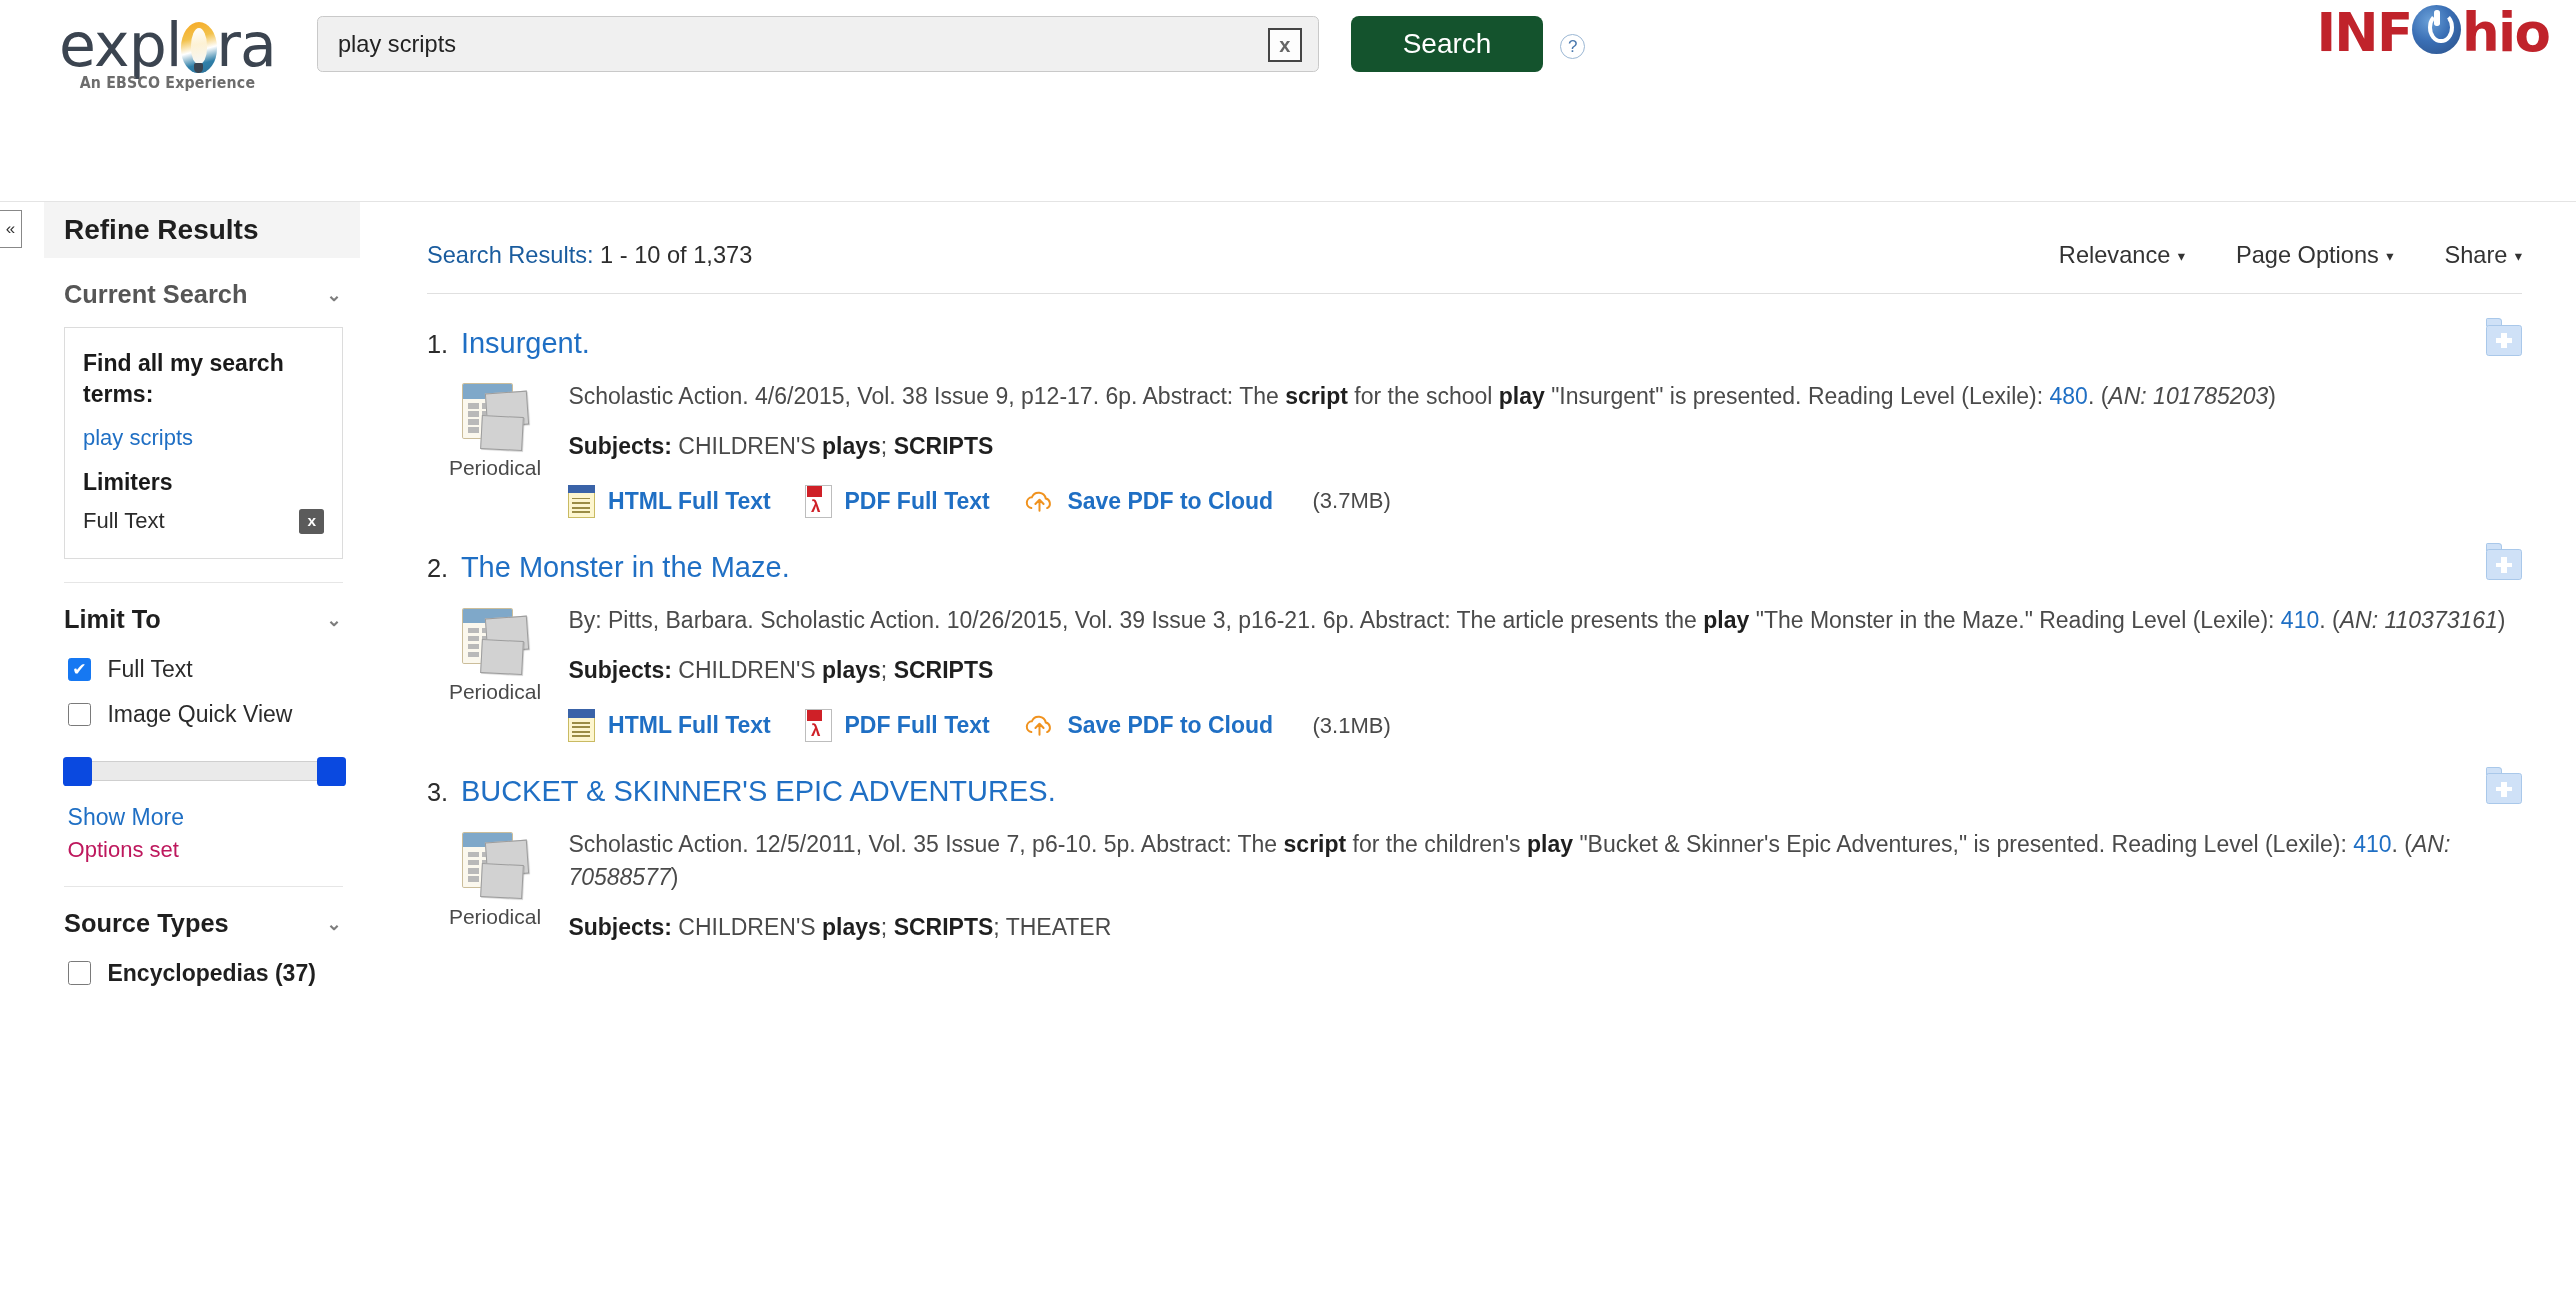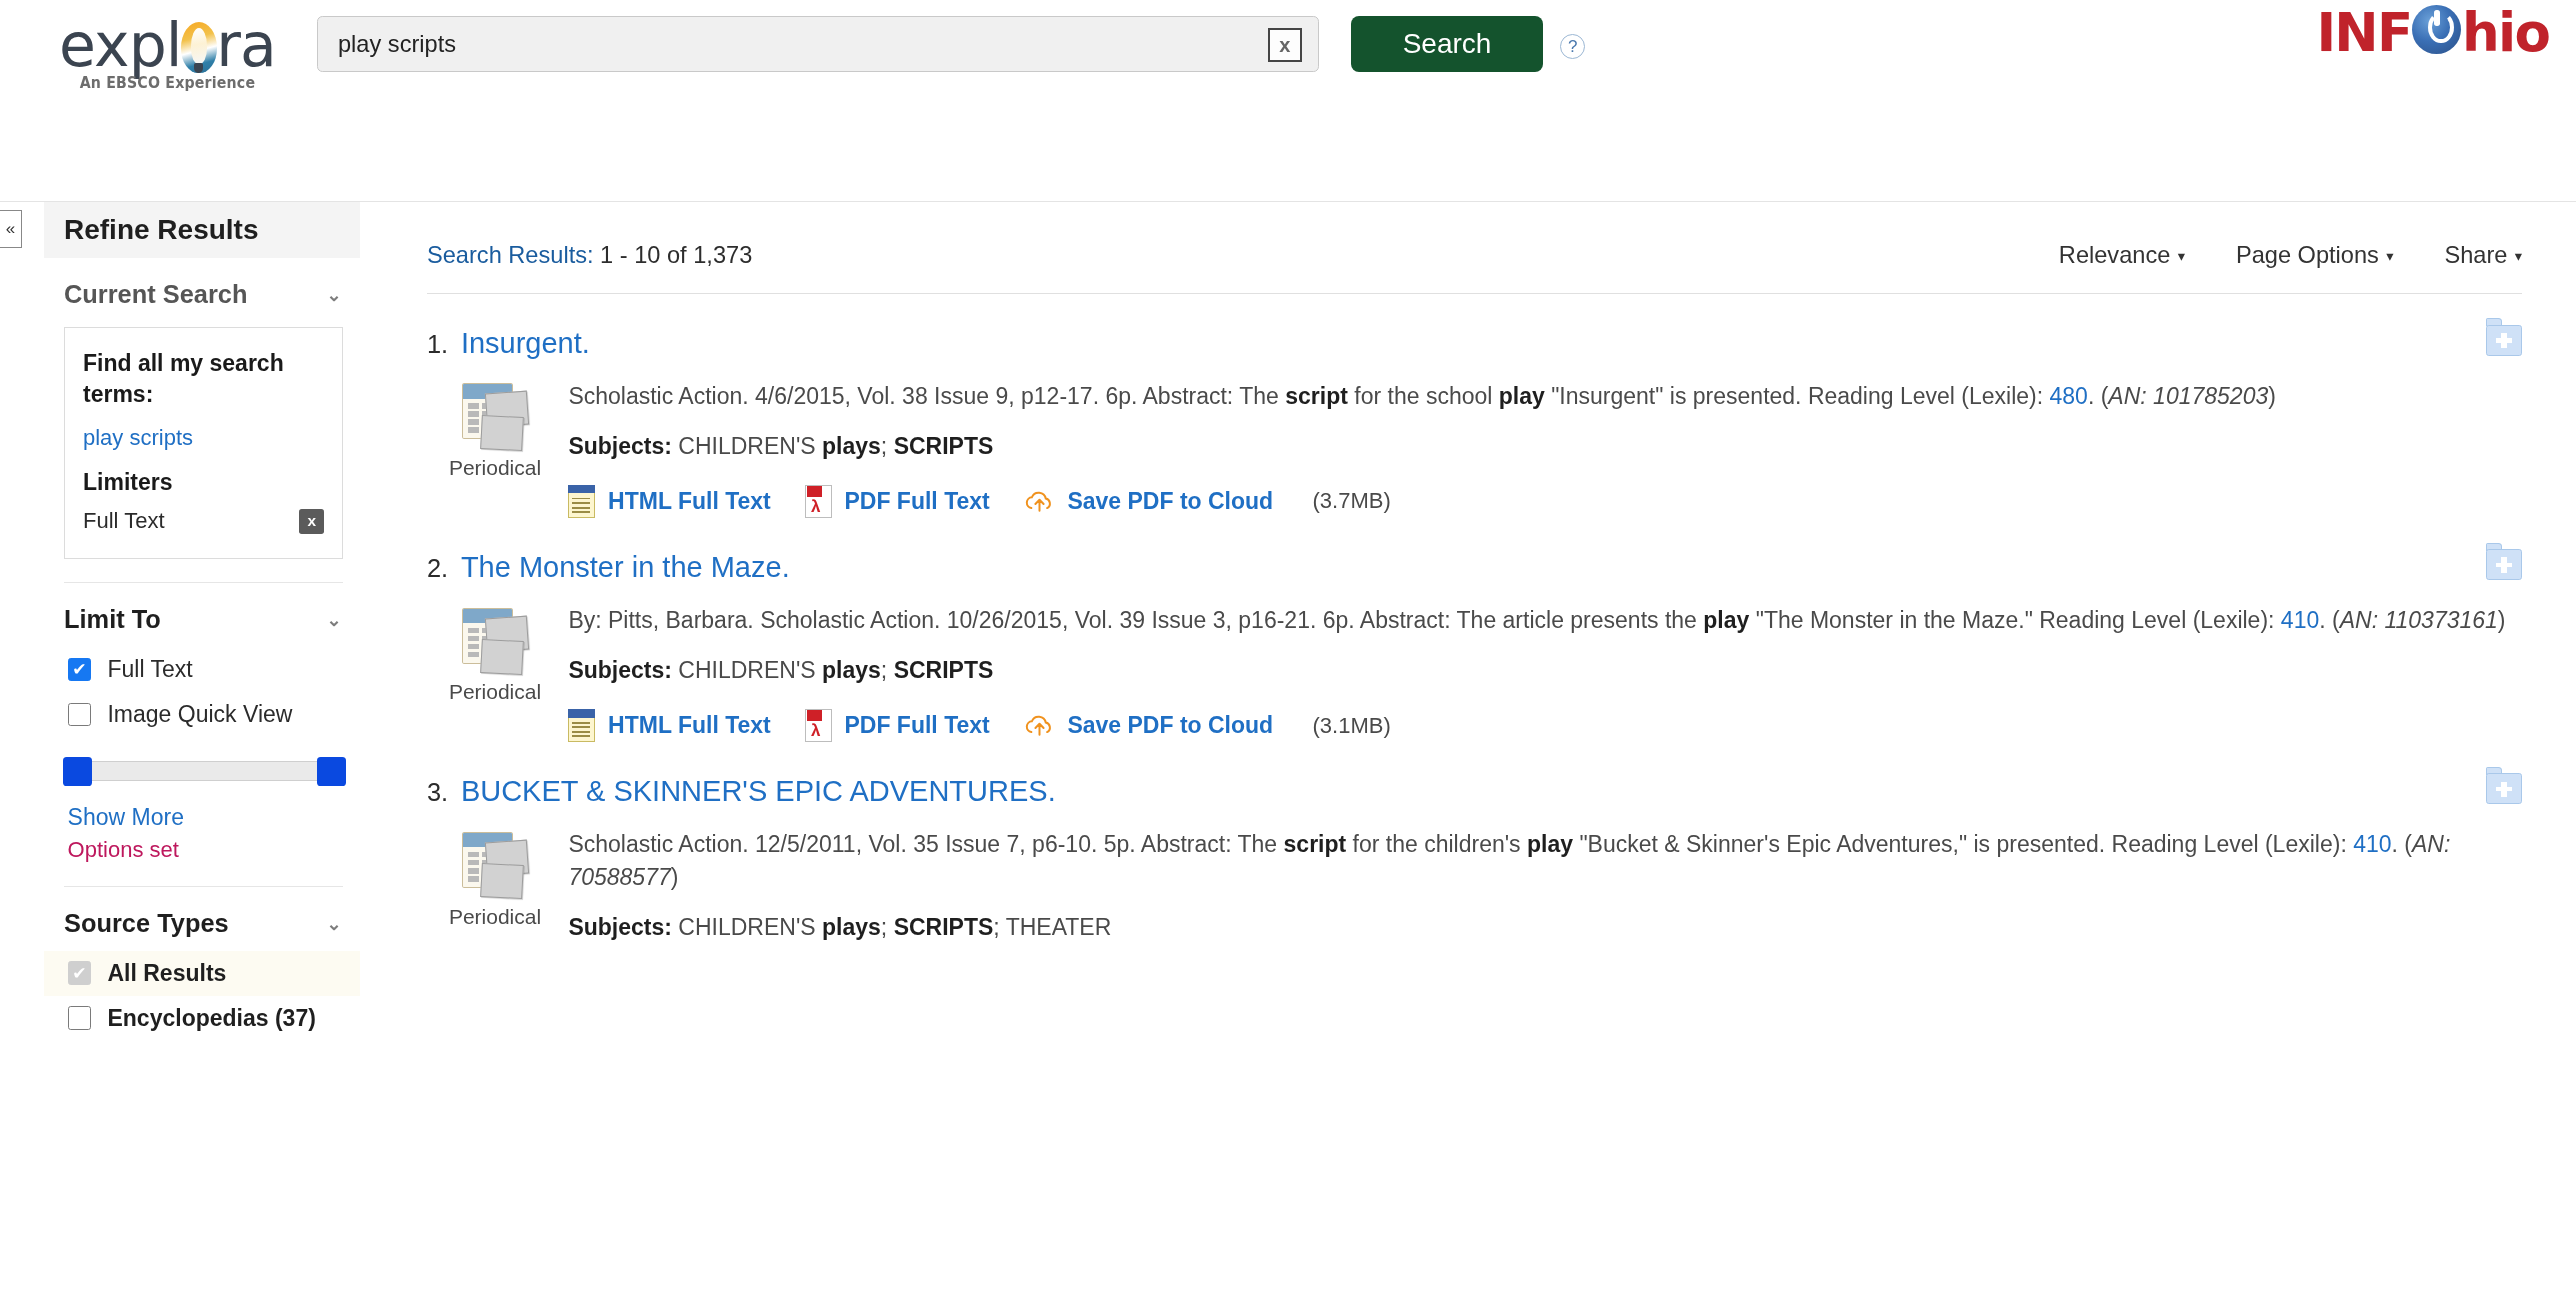--- a/index.html
+++ b/index.html
@@ -386,24 +386,20 @@
     <div class="showmore">Show More</div>
     <div class="optset">Options set</div>
 
     <div class="divider"></div>
 
     <div class="sect-head dark">
       <span>Source Types</span>
       <span class="chev">⌄</span>
     </div>
 
-    <div class="opt-row hl">
-      <span class="cbx dim"></span>
-      <span class="opt-label b">All Results</span>
-    </div>
     <div class="opt-row">
       <span class="cbx"></span>
       <span class="opt-label b">Encyclopedias (37)</span>
     </div>
   </div>
 
   <div class="results">
 
     <div class="results-top">
       <div class="srtext">

